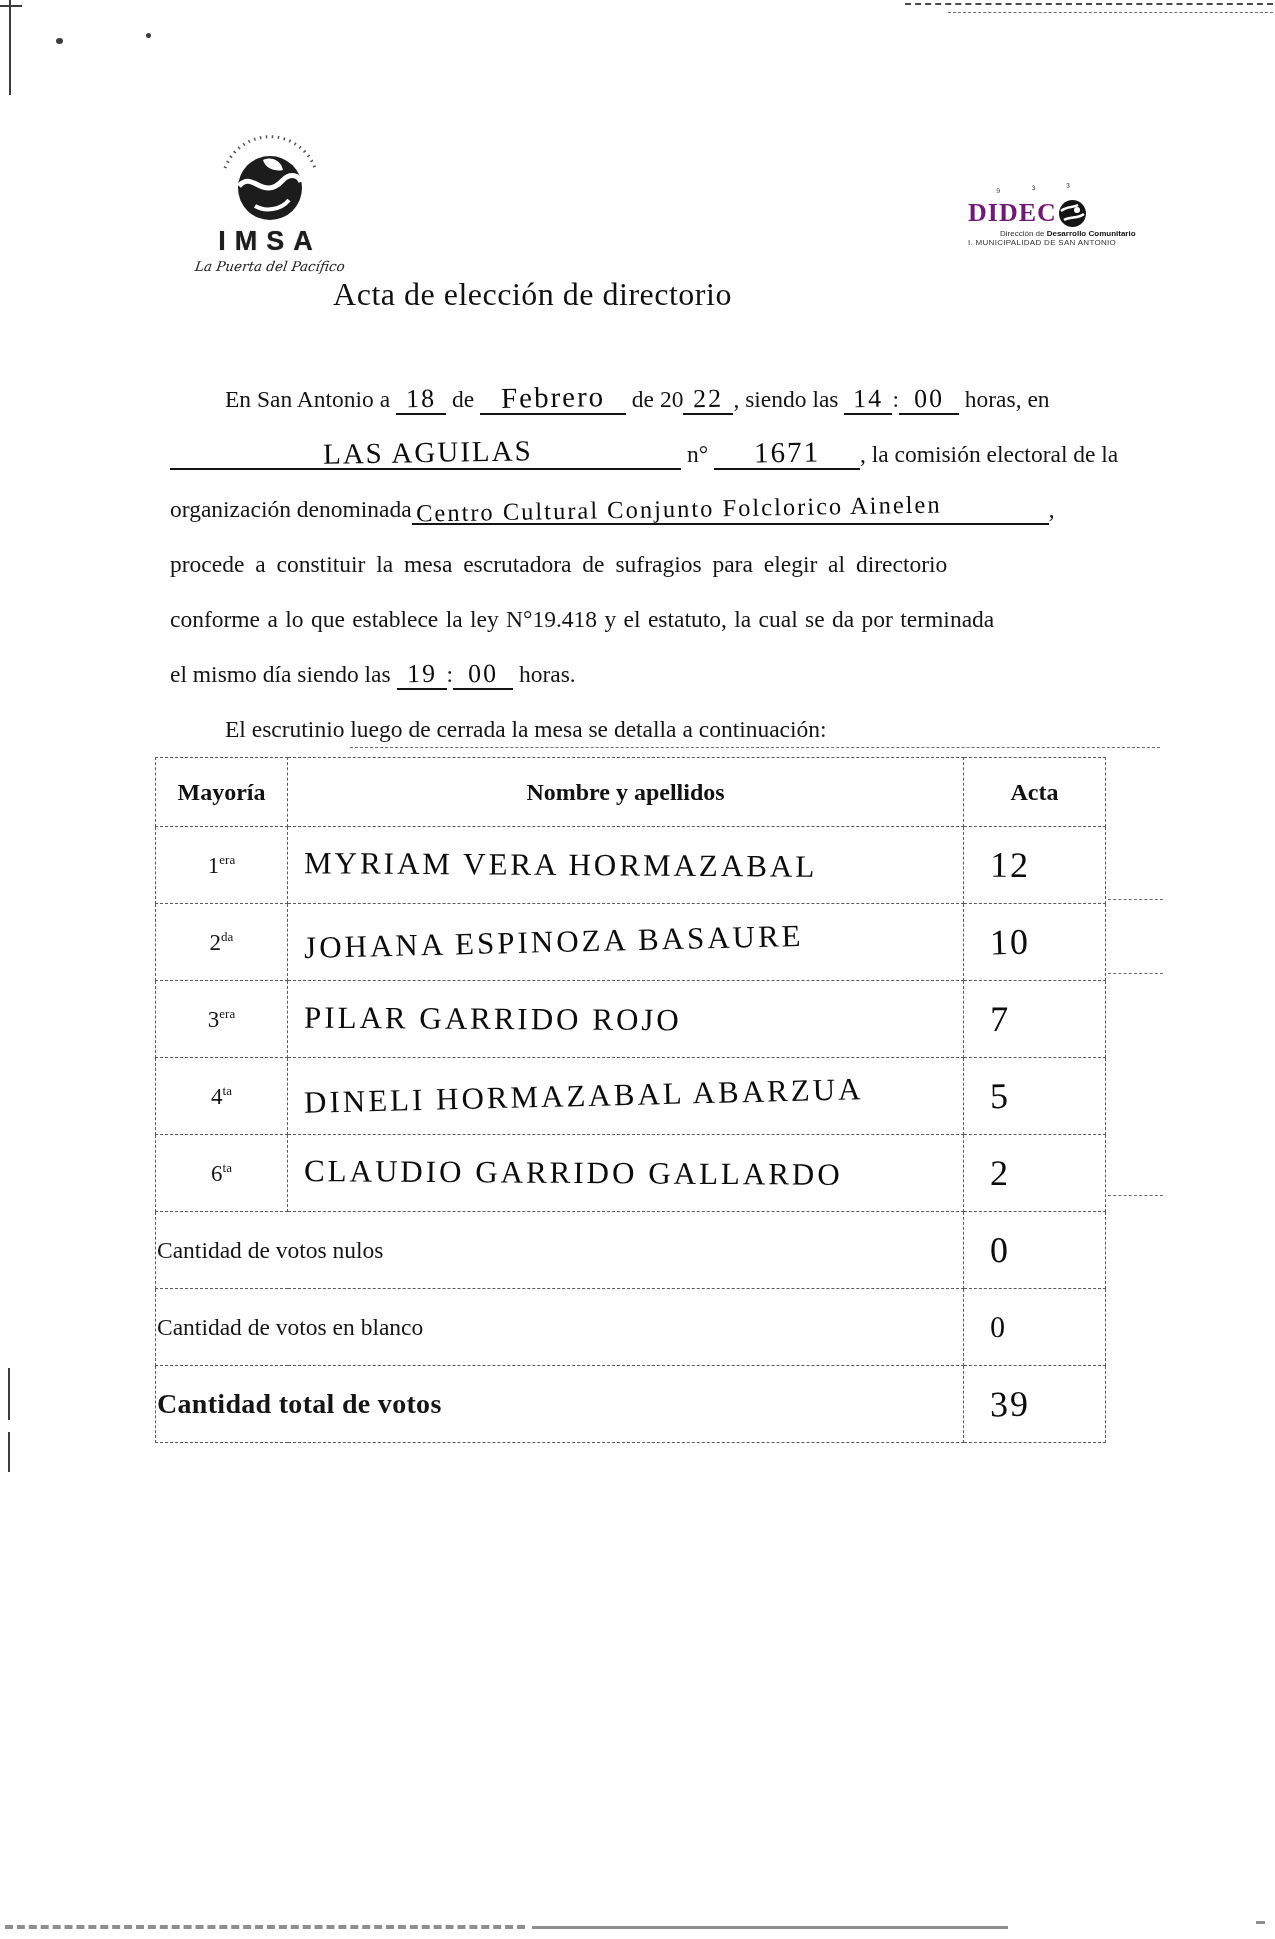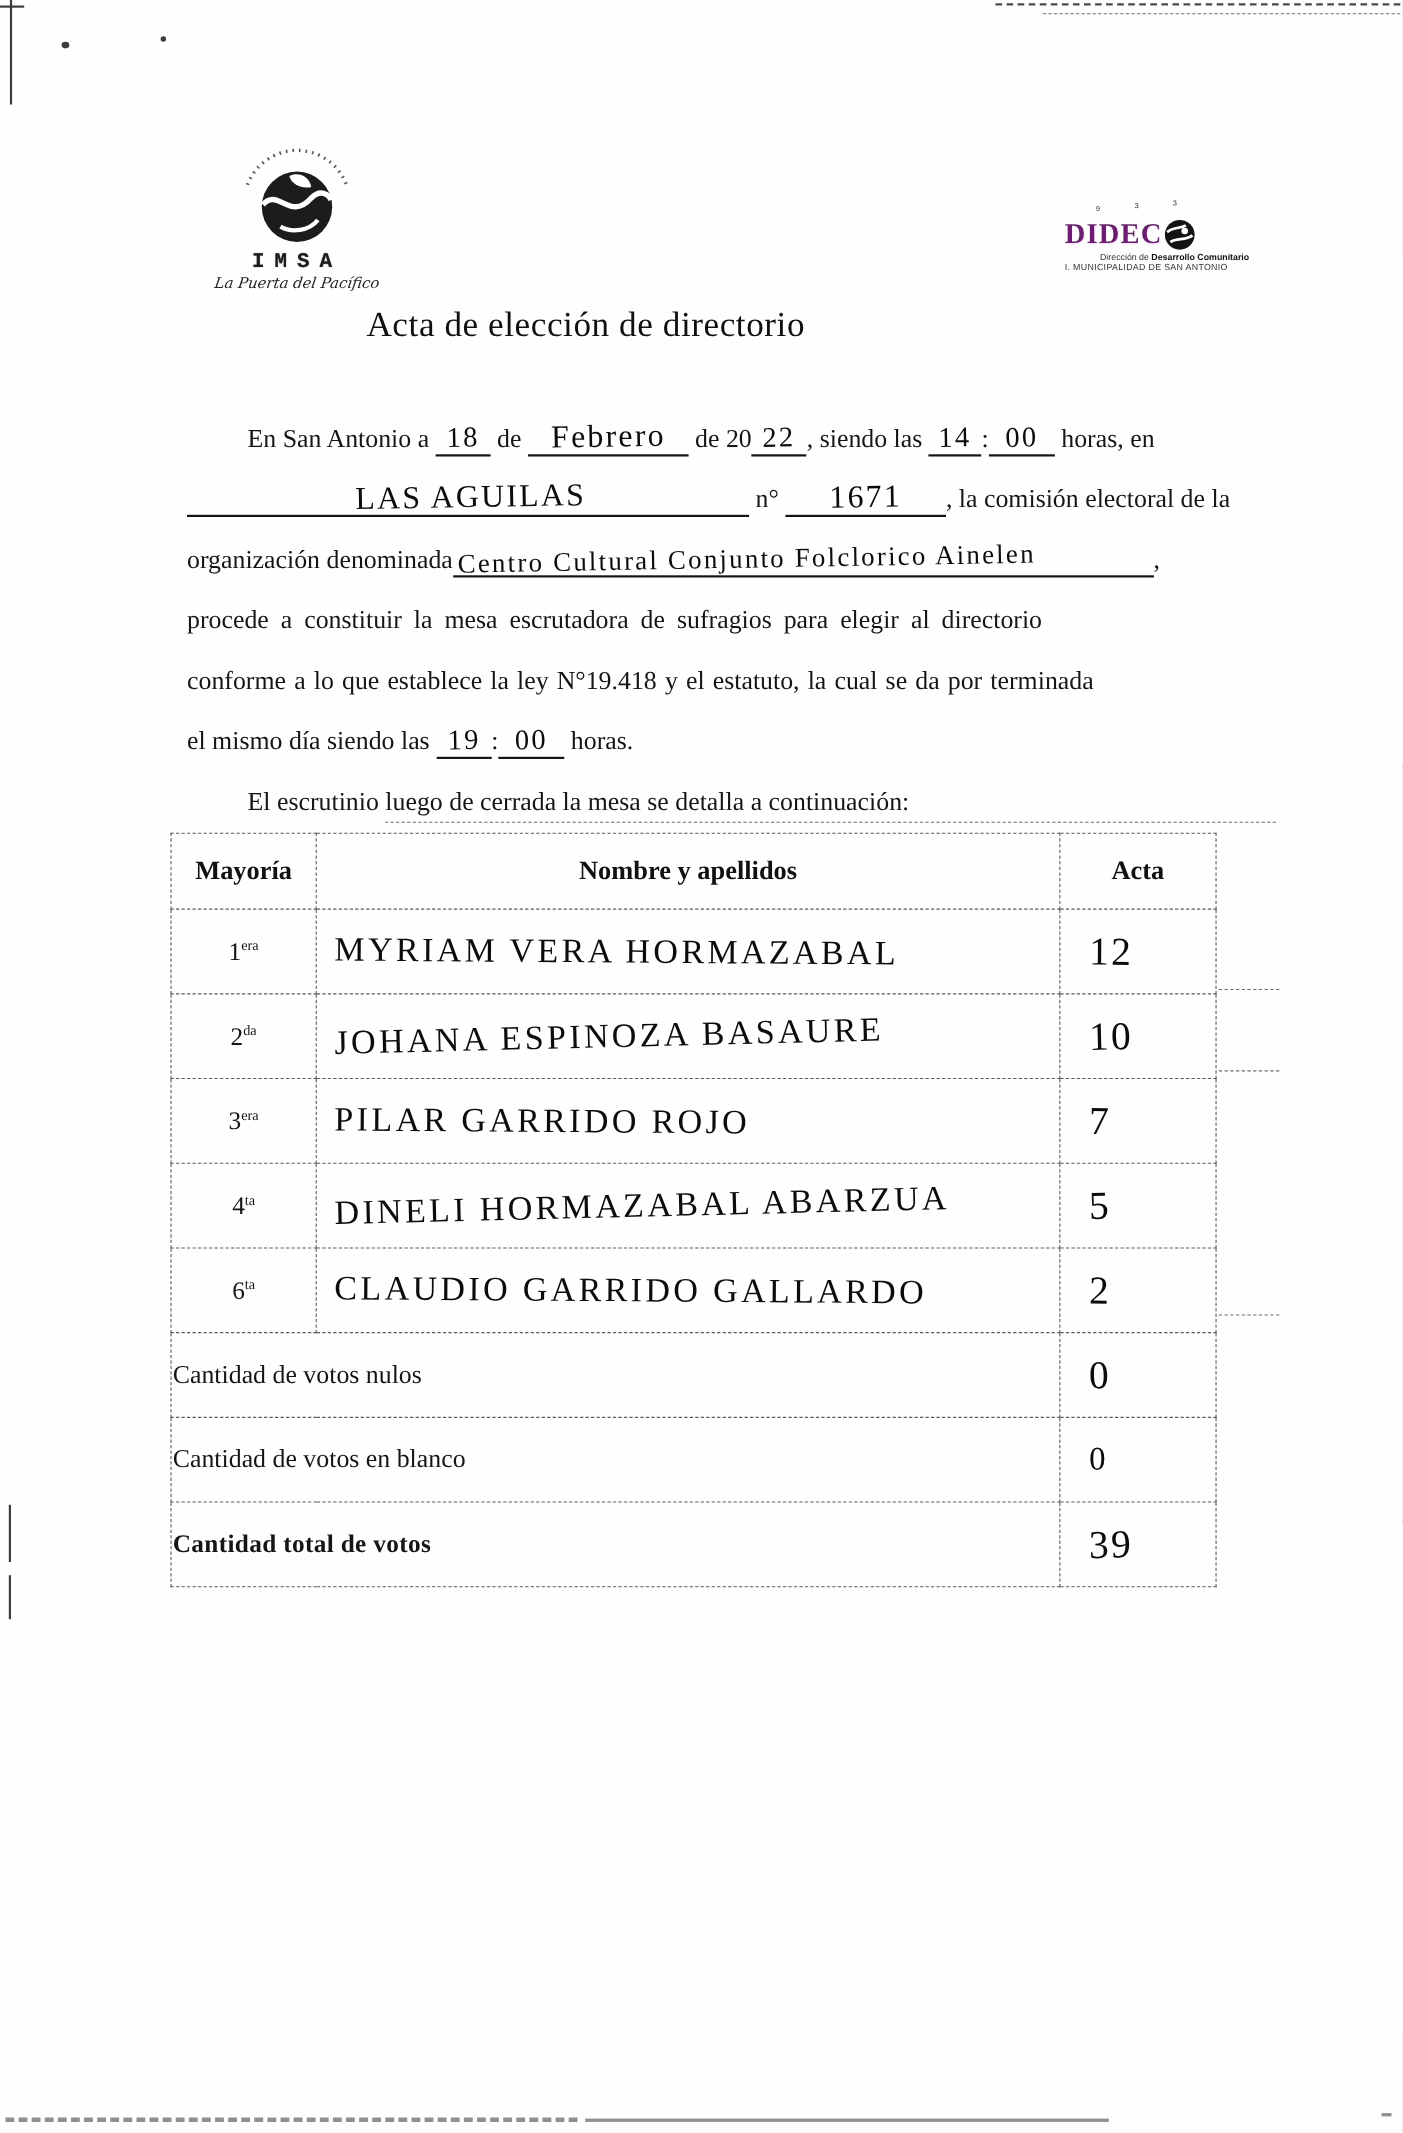--- a/index.html
+++ b/index.html
@@ -14,22 +14,22 @@
   }
   
   .art{position:absolute;background:#3c3c3c;}
   .dash-line{position:absolute;border-top:2px dashed #4a4a4a;height:0;background:none;}
   .dash-line.thin{border-top-width:1px;border-top-color:#6e6e6e;}
   .grey-dash{position:absolute;border-top:4px dashed #8f8f8f;height:0;}
   .grey-solid{position:absolute;background:#8f8f8f;}
   
   .imsa{position:absolute;left:185px;top:128px;width:170px;text-align:center;}
   .imsa-acronym{
-    font-family:Liberation Mono, monospace;font-weight:bold;
-    font-size:19px;letter-spacing:9px;color:#1d1d1d;margin-top:-4px;
+    font-family:Liberation Sans, sans-serif;font-weight:bold;
+    font-size:27px;letter-spacing:9px;color:#1d1d1d;margin-top:-4px;
     text-shadow:0 0 1px #555;
   }
   .imsa-tagline{
     font-style:italic;font-size:13.5px;color:#222;margin-top:1px;
     font-family:"DejaVu Serif",serif;transform:skewX(-8deg);
   }
   .dideco{position:absolute;left:968px;top:180px;width:220px;font-family:"Liberation Sans",sans-serif;}
   .dideco-specks{font-size:11px;color:#444;letter-spacing:14px;padding-left:28px;transform:rotate(-4deg);height:18px;}
   .dideco-word{font-size:26px;font-weight:bold;color:#701a75;letter-spacing:1px;line-height:30px;display:flex;align-items:center;font-family:Liberation Serif, serif;}
   .dideco-sub1{font-size:8px;color:#333;margin-top:1px;margin-left:32px;}
@@ -74,21 +74,21 @@
   .col-rank{width:132px;}
   .col-name{width:676px;}
   .col-votes{width:142px;}
   .cell-rank{text-align:center;font-size:23px;font-weight:normal;height:74px;}
   .cell-rank sup{font-size:13px;}
   .cell-name{padding-left:16px;height:74px;}
   .cell-name .hand{font-size:31px;letter-spacing:3px;}
   .cell-votes{padding-left:26px;height:74px;}
   .cell-votes .hand{font-size:36px;}
   .cell-sumlabel{padding-right:20px;font-size:23.5px;height:74px;}
-  .cell-sumlabel.total{font-weight:bold;font-size:23px;letter-spacing:.3px;}
+  .cell-sumlabel.total{font-weight:bold;font-size:28px;letter-spacing:.3px;}
   
   tr:nth-child(odd) .hand{transform:rotate(-1.4deg);}
   tr:nth-child(even) .hand{transform:rotate(.4deg);}
 </style>
 </head>
 <body>
 
 <div class="page">
 
   <div class="art" style="left:9px;top:0;width:2px;height:95px;"></div>

